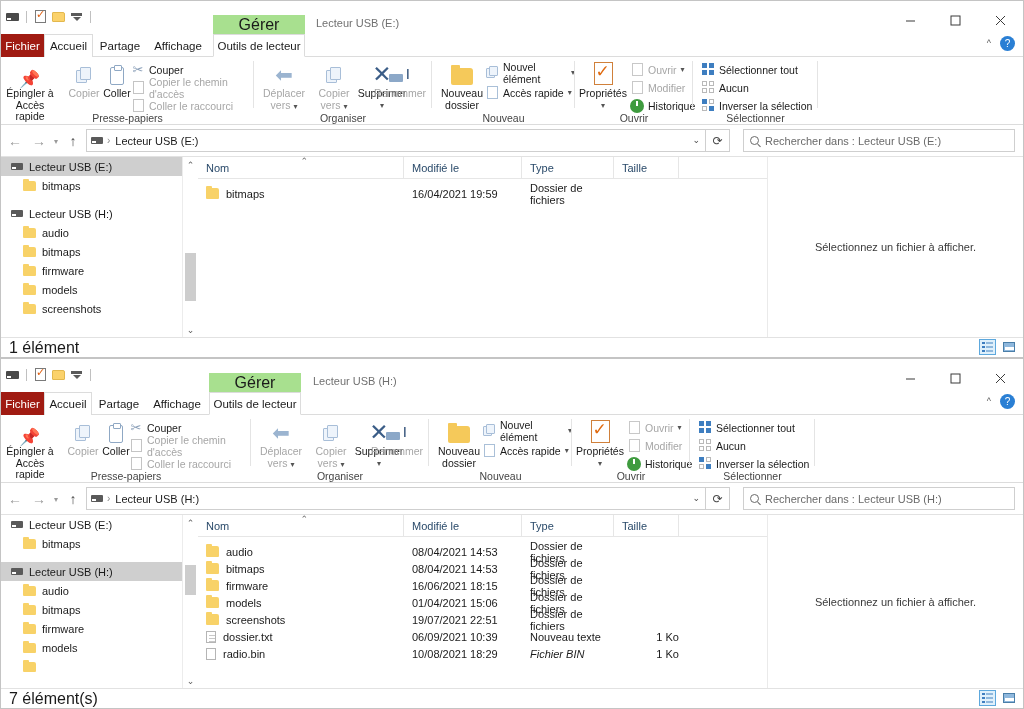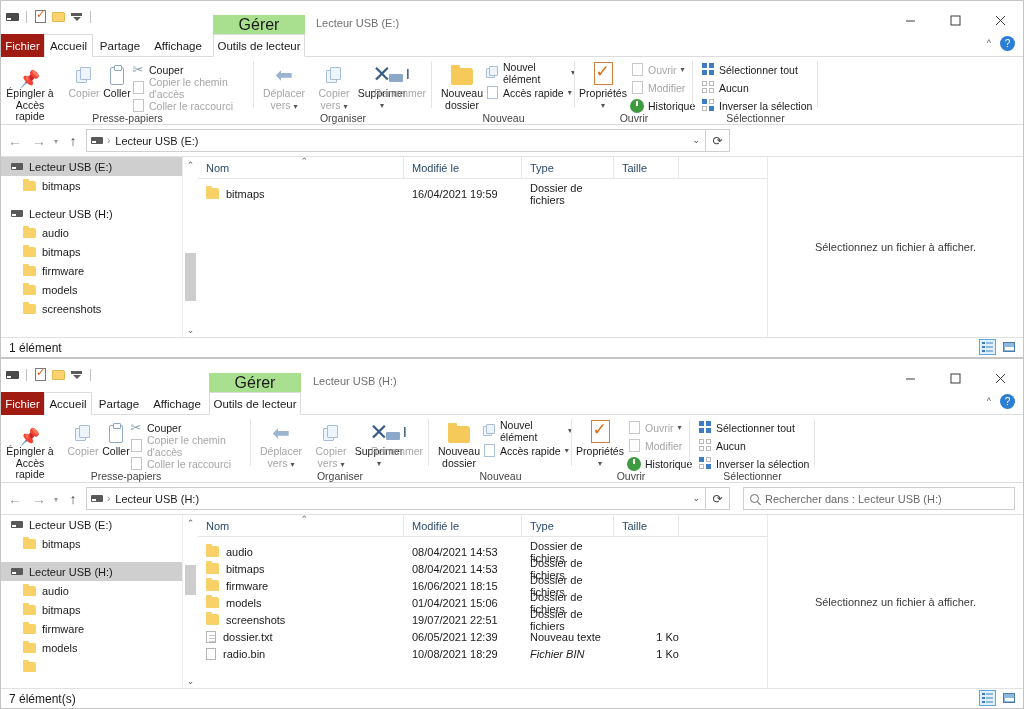--- a/index.html
+++ b/index.html
@@ -170,21 +170,21 @@
   .fi-doc { width:10px; height:12px; background:#fff; border:1px solid #b5b5b5; flex:0 0 10px; position:relative; }
   .fi-doc.lined:after { content:""; position:absolute; left:2px; top:3px; width:6px; height:1px;
         background:#c8c8c8; box-shadow:0 3px 0 #c8c8c8, 0 6px 0 #c8c8c8; }
 
   .preview { width:256px; border-left:1px solid #eaeaea; display:flex; align-items:center;
              justify-content:center; font-size:11px; color:#3a3a3a; text-align:center; padding:0 10px; }
 
   
   .statusbar { height:20px; flex:0 0 auto; border-top:1px solid #e2e2e2; background:#fff;
                display:flex; align-items:center; position:relative; }
-  .status-txt { font-size:12px; color:#1a1a1a; padding-left:8px; }
+  .status-txt { font-size:16px; color:#1a1a1a; padding-left:8px; }
   .viewbtns { position:absolute; right:6px; top:1px; display:flex; gap:4px; align-items:center; }
   .vbtn { width:17px; height:16px; display:flex; align-items:center; justify-content:center; }
   .vbtn.active { border:1px solid #5da8dd; background:#dff0fb; }
   .i-detail { width:11px; height:10px; position:relative; }
   .i-detail i { position:absolute; left:0; width:3px; height:2px; background:#3e7ec0; }
   .i-detail b { position:absolute; left:4px; width:7px; height:2px; background:#8fb8dd; }
   .i-tiles { width:12px; height:10px; background:#8fb8dd; border:1px solid #4a7ea8; position:relative; }
   .i-tiles:after { content:""; position:absolute; left:1px; bottom:1px; width:9px; height:3px; background:#fff; }
 </style>
 </head>
@@ -439,20 +439,24 @@
       <div class="navbtn" style="left:28px;">→</div>
       <div class="navbtn" style="left:48px;width:14px;font-size:8px;">▾</div>
       <div class="navbtn on" style="left:62px;">↑</div>
       <div class="addrbox" style="left:85px;width:620px;">
         <span class="addr-drive"></span>
         <span class="addr-sep">›</span>
         <span class="addr-txt">Lecteur USB (E:)</span>
         <span class="addr-chev">⌄</span>
       </div>
       <div class="refresh" style="left:705px;">⟳</div>
+      <div class="searchbox" style="left:742px;width:272px;">
+        <span class="mag"></span>
+        <span class="ph">Rechercher dans : Lecteur USB (E:)</span>
+      </div>
     </div>
 
     <div class="content">
       <div class="navpane">
         <div class="navitem root sel">
           <span class="nav-drive"></span>
           <span>Lecteur USB (E:)</span>
         </div>
         <div class="navitem child">
           <span class="nav-folder"></span>
@@ -891,21 +895,21 @@
             <div style="width:118px;padding-left:8px;">19/07/2021 22:51</div>
             <div style="width:92px;padding-left:8px;">Dossier de fichiers</div>
             <div style="width:65px;padding-left:8px;text-align:right;"></div>
           </div>
 
           <div class="frow">
             <div class="fc-name" style="width:206px;">
               <span class="fi-doc lined"></span>
               <span>dossier.txt</span>
             </div>
-            <div style="width:118px;padding-left:8px;">06/05/2021 12:39</div>
+            <div style="width:118px;padding-left:8px;">06/09/2021 10:39</div>
             <div style="width:92px;padding-left:8px;">Nouveau texte</div>
             <div style="width:65px;padding-left:8px;text-align:right;">1 Ko</div>
           </div>
 
           <div class="frow">
             <div class="fc-name" style="width:206px;">
               <span class="fi-doc"></span>
               <span>radio.bin</span>
             </div>
             <div style="width:118px;padding-left:8px;">10/08/2021 18:29</div>

